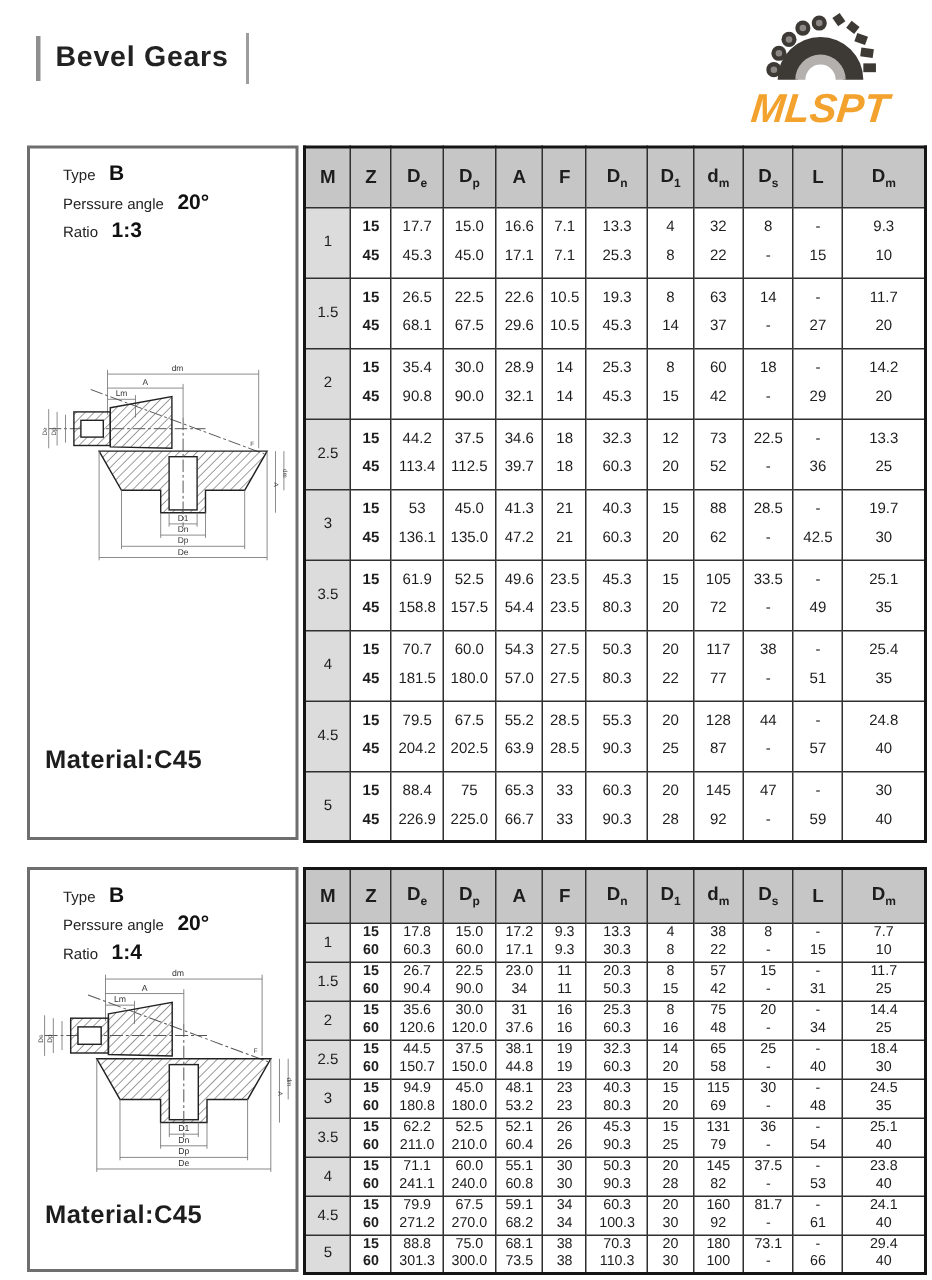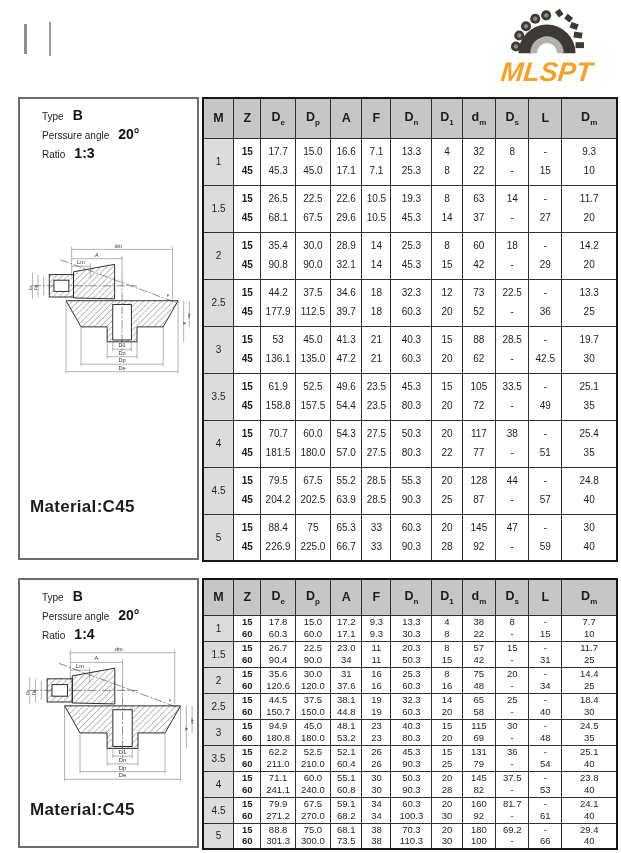--- a/index.html
+++ b/index.html
@@ -58,20 +58,21 @@
   .dtxt { font-size:6px; fill:#333; }
   .dtxt-sm { font-size:4.5px; fill:#444; }
 </style>
 </head>
 <body>
 
 <div class="page">
 
   <div class="title-row">
     <div class="bar-l"></div>
+    <div class="page-title">Bevel Gears</div>
     <div class="bar-r"></div>
   </div>
 
   <div class="logo">
     <svg width="84" height="54" viewBox="0 0 100 64">
 
       <g fill="#3d3935">
         <rect x="78" y="20" width="9" height="7" transform="rotate(20 82 23)"></rect>
         <rect x="82" y="31" width="10" height="7" transform="rotate(8 87 34)"></rect>
         <rect x="84" y="43" width="10" height="7"></rect>
@@ -422,21 +423,21 @@
           <td class="mcell">2.5</td>
           <td>
             <div class="two zcol">
               <div>15</div>
               <div>45</div>
             </div>
           </td>
           <td>
             <div class="two">
               <div>44.2</div>
-              <div>177.9</div>
+              <div>113.4</div>
             </div>
           </td>
           <td>
             <div class="two">
               <div>37.5</div>
               <div>112.5</div>
             </div>
           </td>
           <td>
             <div class="two">
@@ -1544,21 +1545,21 @@
             </div>
           </td>
           <td>
             <div class="two">
               <div>180</div>
               <div>100</div>
             </div>
           </td>
           <td>
             <div class="two">
-              <div>69.2</div>
+              <div>73.1</div>
               <div>-</div>
             </div>
           </td>
           <td>
             <div class="two">
               <div>-</div>
               <div>66</div>
             </div>
           </td>
           <td>

